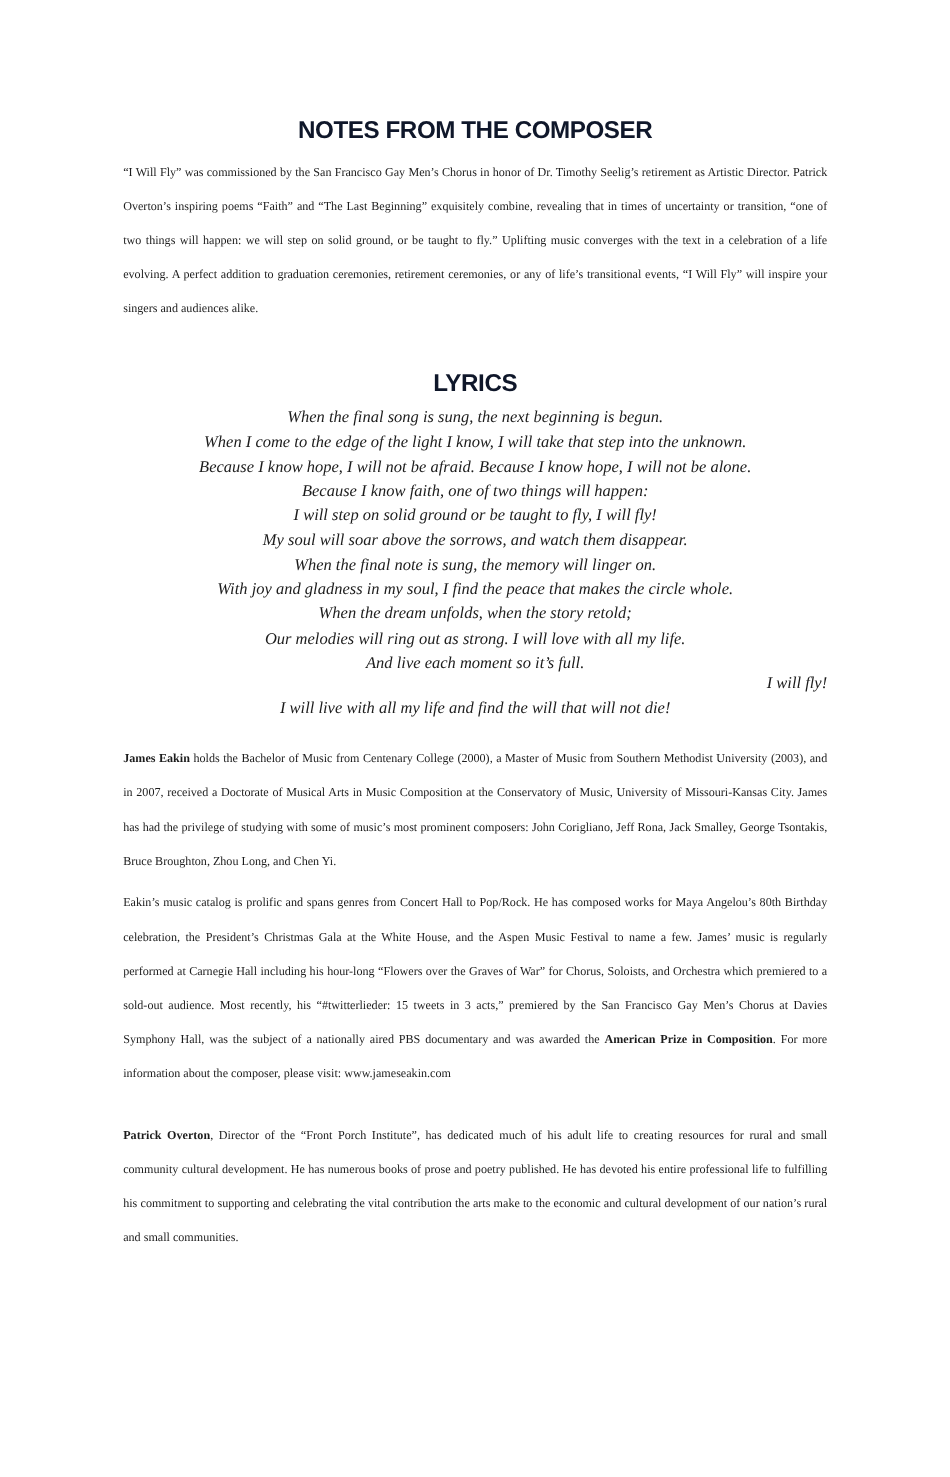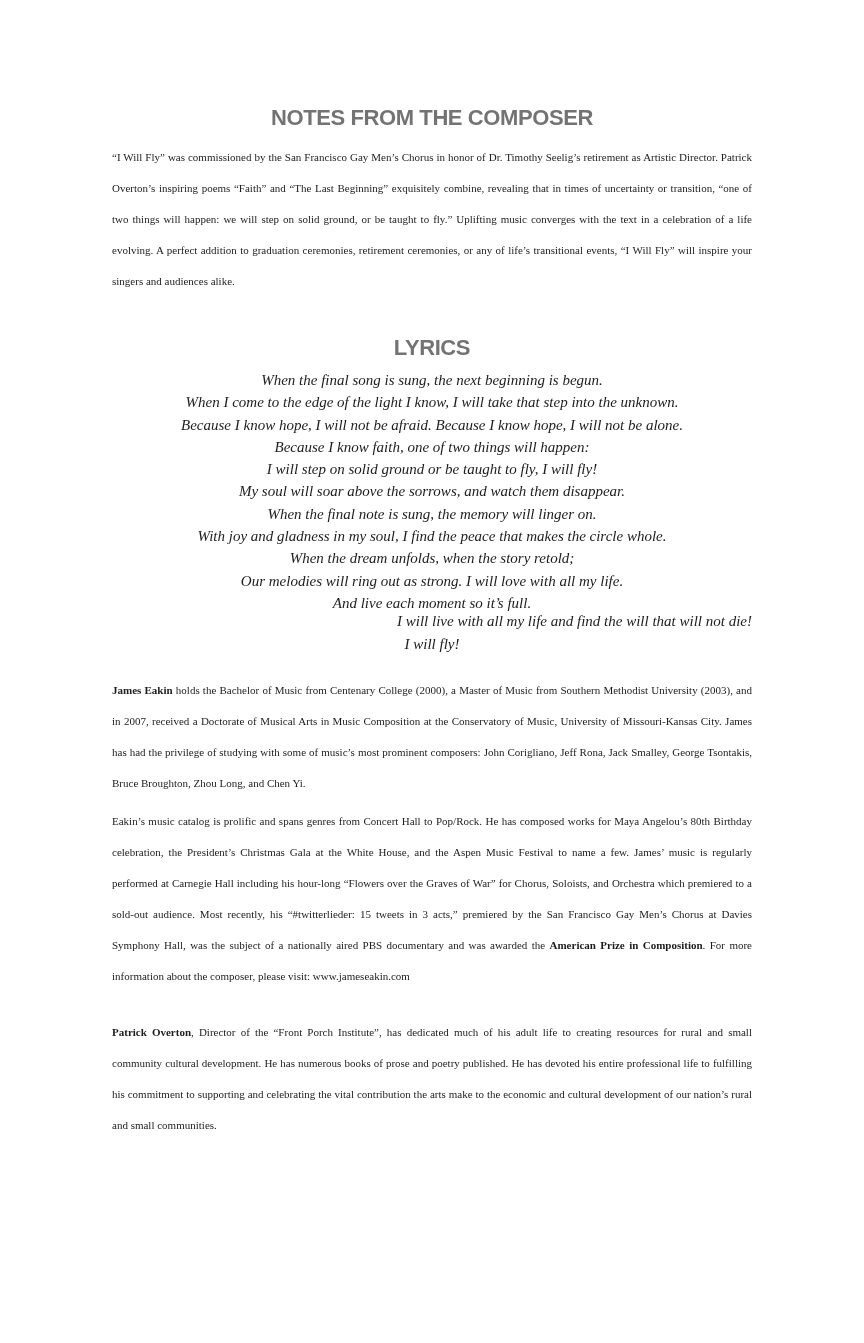--- a/index.html
+++ b/index.html
@@ -17,21 +17,21 @@
     color: #1c1c1c;
     font-family: "Liberation Serif", serif;
   }
   .heading {
     font-family: "Liberation Sans", sans-serif;
     font-weight: bold;
     font-size: 22px;
     line-height: 22px;
     letter-spacing: -0.4px;
     text-align: center;
-    color: #737373;
+    color: #0f172a;
     margin: 0;
   }
   .heading.lyrics-h {
     margin-top: 40px;
   }
   .body-para {
     margin: 13px 0 0 0;
     font-size: 11px;
     line-height: 31px;
     text-align: justify;
@@ -74,22 +74,22 @@
       <div>When I come to the edge of the light I know, I will take that step into the unknown.</div>
       <div>Because I know hope, I will not be afraid. Because I know hope, I will not be alone.</div>
       <div>Because I know faith, one of two things will happen:</div>
       <div>I will step on solid ground or be taught to fly, I will fly!</div>
       <div>My soul will soar above the sorrows, and watch them disappear.</div>
       <div>When the final note is sung, the memory will linger on.</div>
       <div>With joy and gladness in my soul, I find the peace that makes the circle whole.</div>
       <div>When the dream unfolds, when the story retold;</div>
       <div>Our melodies will ring out as strong. I will love with all my life.</div>
       <div>And live each moment so it’s full.</div>
+      <div>I will fly!</div>
       <div>I will live with all my life and find the will that will not die!</div>
-      <div>I will fly!</div>
     </div>
 
   <p class="body-para bio-1"><span class="b">James Eakin</span><span> holds the Bachelor of Music from Centenary College (2000), a Master of Music from Southern Methodist University (2003), and in 2007, received a Doctorate of Musical Arts in Music Composition at the Conservatory of Music, University of Missouri-Kansas City. James has had the privilege of studying with some of music’s most prominent composers: John Corigliano, Jeff Rona, Jack Smalley, George Tsontakis, Bruce Broughton, Zhou Long, and Chen Yi.</span></p>
 
   <p class="body-para bio-2"><span>Eakin’s music catalog is prolific and spans genres from Concert Hall to Pop/Rock. He has composed works for Maya Angelou’s 80th Birthday celebration, the President’s Christmas Gala at the White House, and the Aspen Music Festival to name a few. James’ music is regularly performed at Carnegie Hall including his hour-long “Flowers over the Graves of War” for Chorus, Soloists, and Orchestra which premiered to a sold-out audience. Most recently, his “#twitterlieder: 15 tweets in 3 acts,” premiered by the San Francisco Gay Men’s Chorus at Davies Symphony Hall, was the subject of a nationally aired PBS documentary and was awarded the </span><span class="b">American Prize in Composition</span><span>. For more information about the composer, please visit: www.jameseakin.com</span></p>
 
   <p class="body-para bio-3"><span class="b">Patrick Overton</span><span>, Director of the “Front Porch Institute”, has dedicated much of his adult life to creating resources for rural and small community cultural development. He has numerous books of prose and poetry published. He has devoted his entire professional life to fulfilling his commitment to supporting and celebrating the vital contribution the arts make to the economic and cultural development of our nation’s rural and small communities.</span></p>
 
 </div>
 

